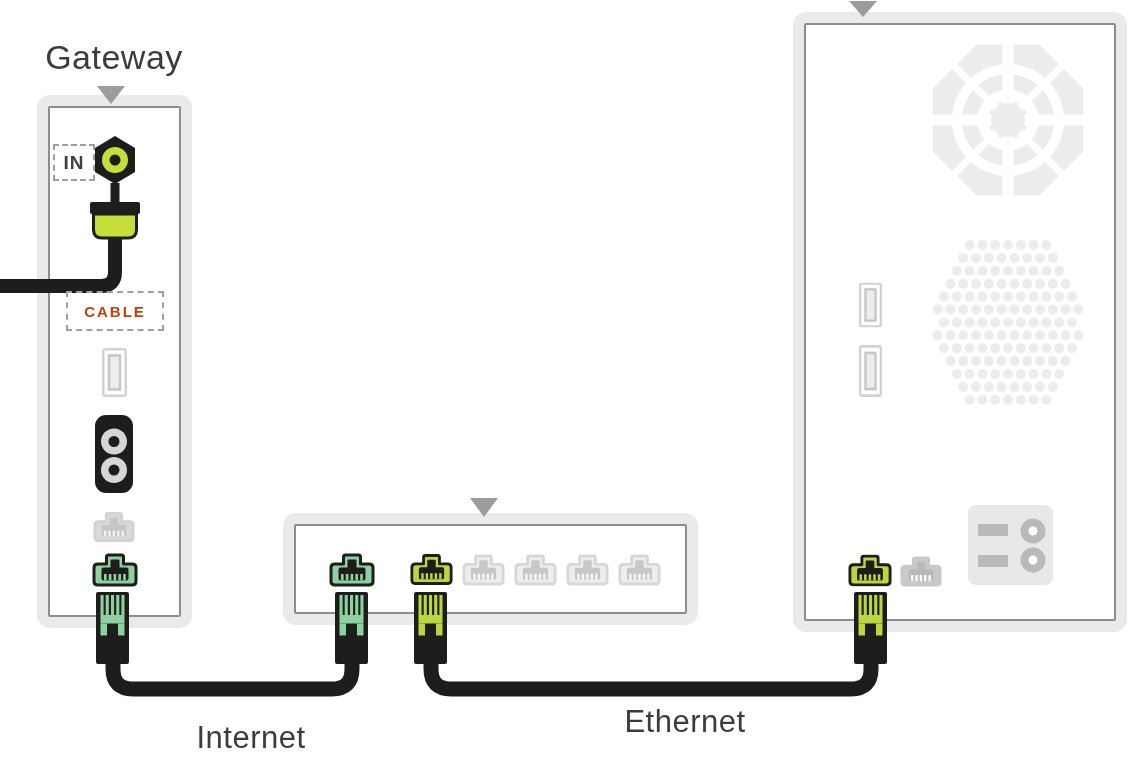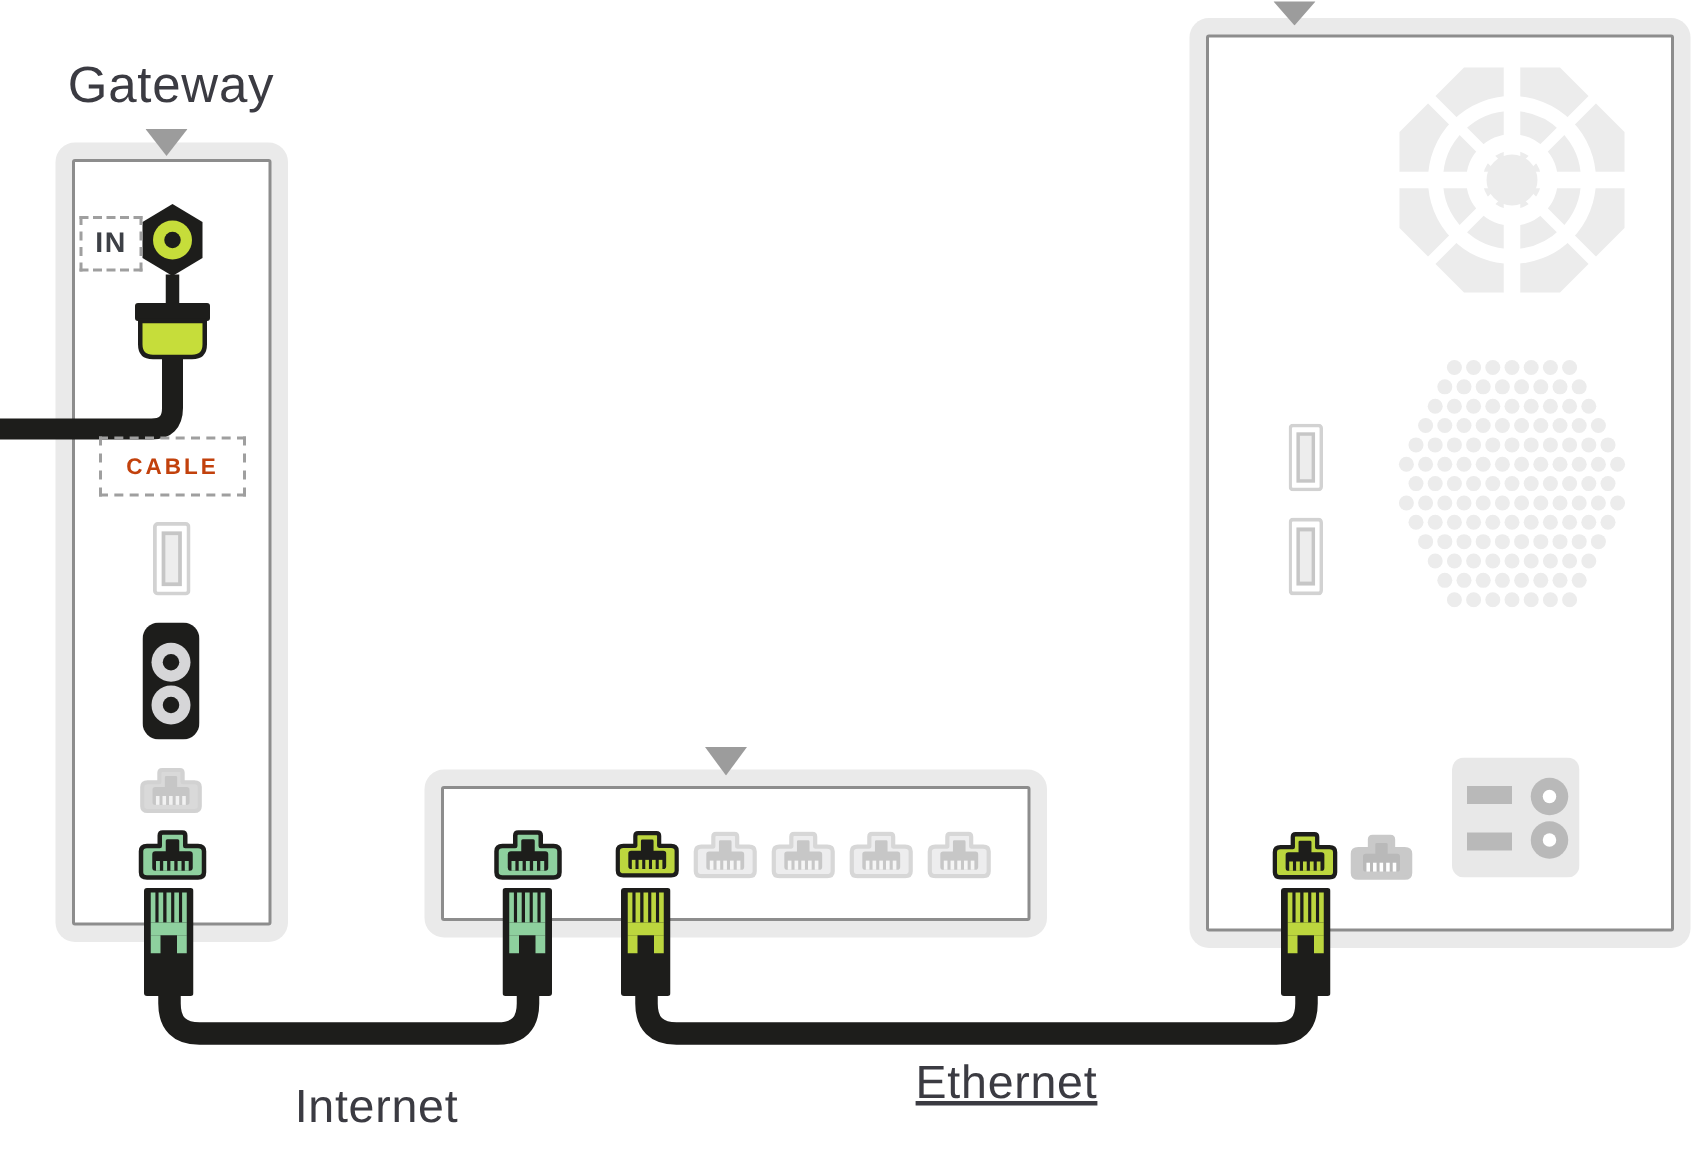--- a/index.html
+++ b/index.html
@@ -315,15 +315,15 @@
     </svg>
   <svg class="abs" style="left:470px;top:498px" width="28" height="19" viewBox="0 0 28 19">
       <polygon points="0,0 28,0 14,19" fill="var(--arrow)"></polygon>
     </svg>
   <svg class="abs" style="left:849px;top:0" width="28" height="17" viewBox="0 0 28 17">
       <polygon points="0,1 28,1 14,17" fill="var(--arrow)"></polygon>
     </svg>
 
   <div class="devlabel" style="left:114px;top:38px;">Gateway</div>
   <div class="cablelabel" style="left:251px;top:704px;margin-top:16px;">Internet</div>
-  <div class="cablelabel" style="left:671px;top:704px;text-decoration:underline;">Ethernet</div>
+  <div class="cablelabel" style="left:685px;top:704px;">Ethernet</div>
 
 </div>
 
 </body></html>

